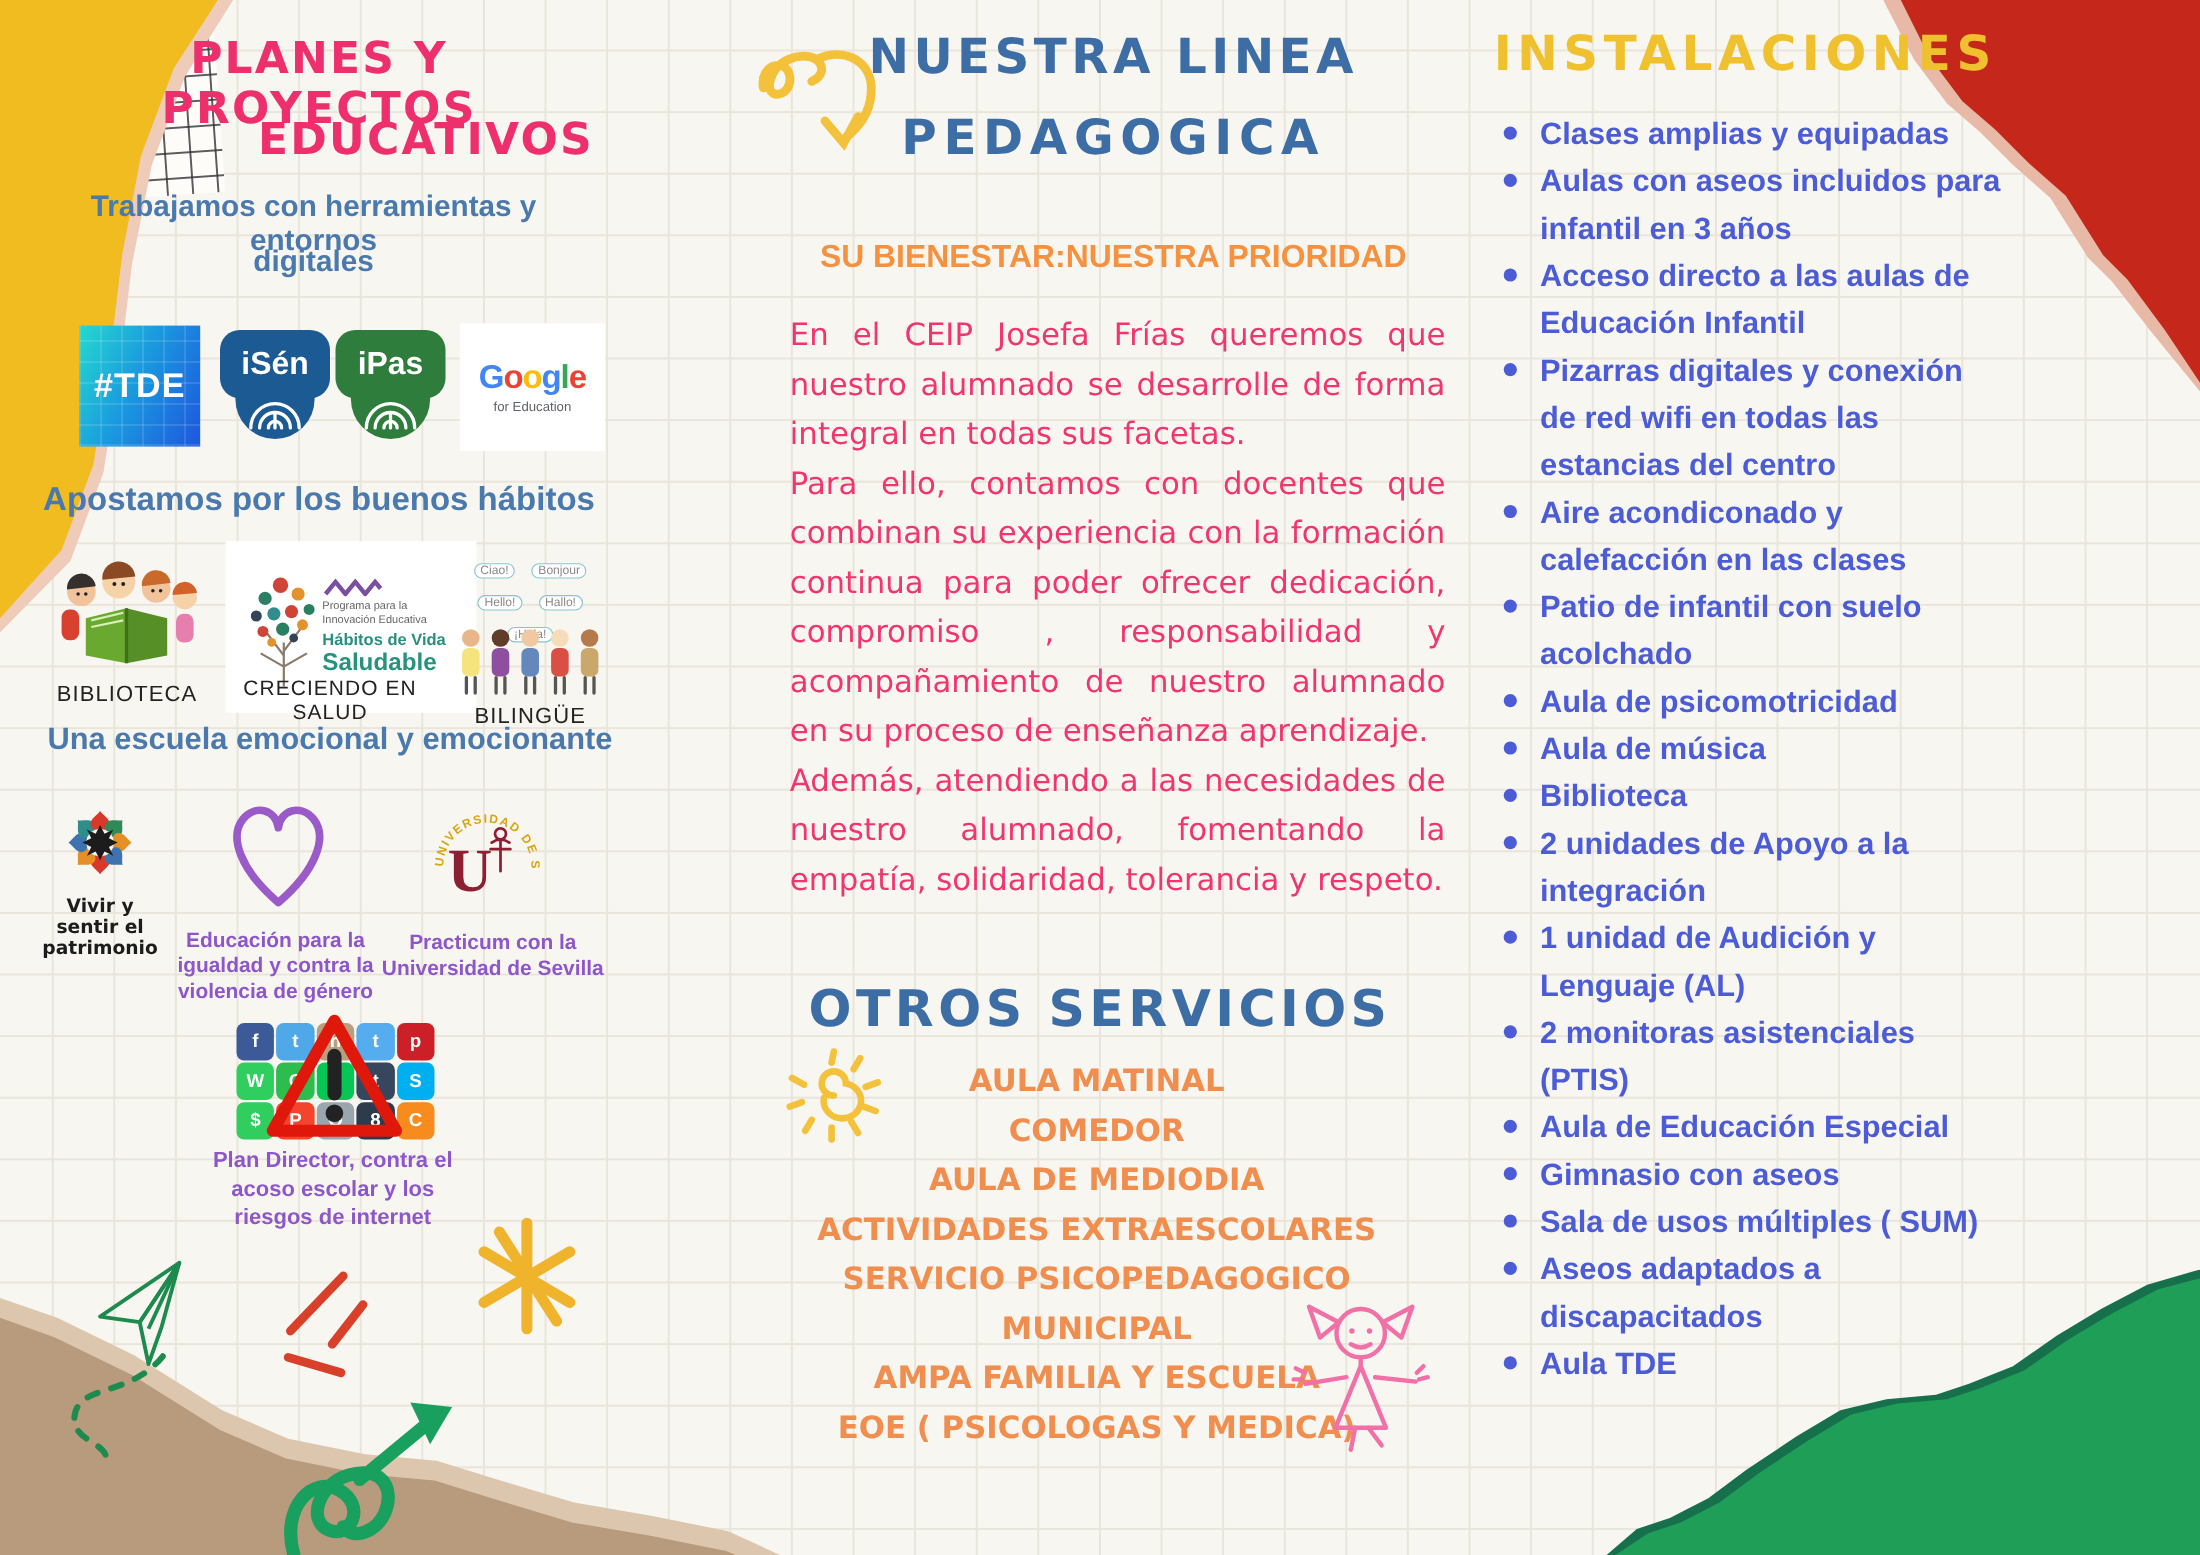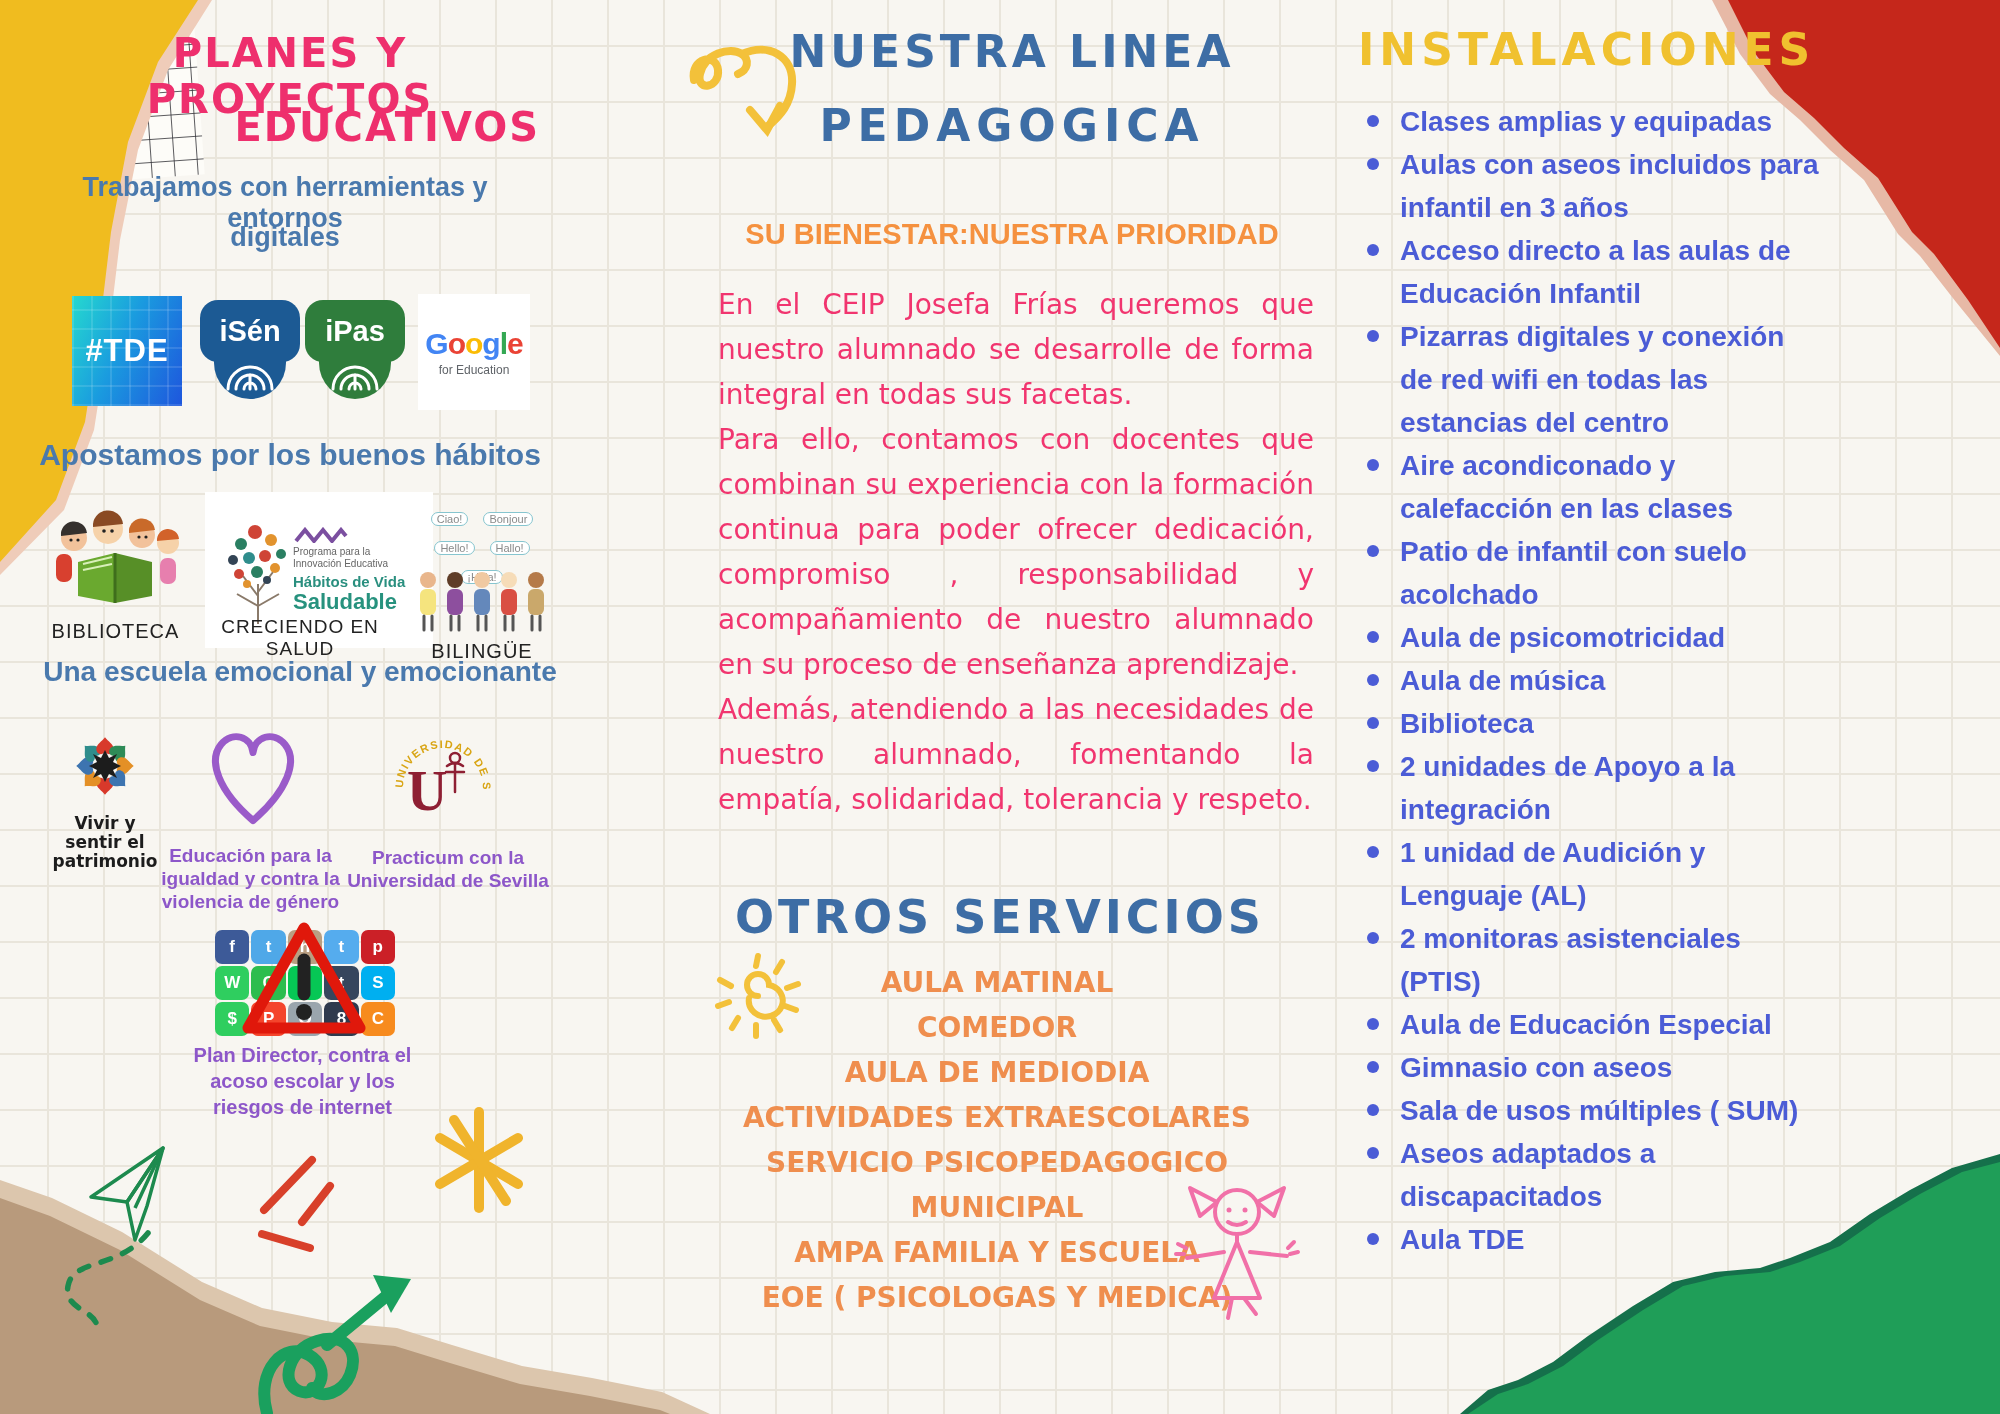--- a/index.html
+++ b/index.html
@@ -53,21 +53,21 @@
   
   .tde{left:72px;top:296px;width:110px;height:110px;display:flex;align-items:center;justify-content:center;
     color:#fff;font-weight:bold;font-size:31px;letter-spacing:1px;
     background:repeating-linear-gradient(0deg,rgba(255,255,255,.12) 0 2px,transparent 2px 19px),
                repeating-linear-gradient(90deg,rgba(255,255,255,.12) 0 2px,transparent 2px 19px),
                linear-gradient(115deg,#25d9cf,#1a9bdf 45%,#1e56dd);}
   .appbadge{width:100px;}
   .appsq{height:62px;border-radius:18px;display:flex;align-items:center;justify-content:center;color:#fff;font-weight:bold;font-size:29px;}
   .appshield{width:72px;height:38px;margin:-1px auto 0;border-radius:0 0 40px 40px;display:flex;align-items:flex-start;justify-content:center;}
   .blueapp{background:#1c5a94;} .greenapp{background:#2f7d3c;}
-  .gcard{left:418px;top:294px;width:112px;height:116px;background:#fff;display:flex;flex-direction:column;align-items:center;justify-content:center;}
+  .gcard{left:418px;top:294px;width:132px;height:116px;background:#fff;display:flex;flex-direction:column;align-items:center;justify-content:center;}
   .gword{font-weight:bold;font-size:30px;letter-spacing:-1px;}
   .gword span:nth-child(1){color:#4285F4;} .gword span:nth-child(2){color:#EA4335;}
   .gword span:nth-child(3){color:#FBBC05;} .gword span:nth-child(4){color:#4285F4;}
   .gword span:nth-child(5){color:#34A853;} .gword span:nth-child(6){color:#EA4335;}
   .gsub{color:#5f6368;font-size:12px;margin-top:2px;}
   
   .creccard{left:205px;top:492px;width:192px;height:120px;background:#fff;display:flex;align-items:center;padding:18px;}
   .crectxt{font-size:10px;color:#666;line-height:12px;}
   .crectxt .t1{font-size:15px;font-weight:bold;color:#2a8f7f;line-height:17px;margin-top:3px;}
   .crectxt .t2{font-size:22px;font-weight:bold;color:#27927e;line-height:24px;}
@@ -216,21 +216,21 @@
       </g>
       <g stroke="#555" stroke-width="3" stroke-linecap="round">
         <path d="M10,48 L10,62 M18,48 L18,62 M37,48 L37,62 M45,48 L45,62 M64,48 L64,62 M72,48 L72,62 M91,48 L91,62 M99,48 L99,62 M118,48 L118,62 M126,48 L126,62"></path>
       </g>
     </svg>
   </div>
   <div class="abs blkcap" style="left:412px;top:640px;width:140px;">BILINGÜE</div>
 
   <div class="abs steelhead ctr" style="left:20px;top:656px;width:560px;font-size:28px;">Una escuela emocional y emocionante</div>
 
-  <div class="abs" style="left:50px;top:722px;width:110px;">
+  <div class="abs" style="left:36px;top:722px;width:110px;">
     <svg width="110" height="88" viewBox="0 0 110 88">
       <defs>
           <path id="hrt" d="M0,4 C-5,-4 -14,0 -14,8 C-14,16 -5,20 0,27 C5,20 14,16 14,8 C14,0 5,-4 0,4 Z"></path>
         </defs>
       <g>
         <use href="#hrt" fill="#d8392b" transform="translate(55,44) rotate(0) translate(0,12) scale(.62)"></use>
         <use href="#hrt" fill="#e49026" transform="translate(55,44) rotate(45) translate(0,12) scale(.62)"></use>
         <use href="#hrt" fill="#3d74b0" transform="translate(55,44) rotate(90) translate(0,12) scale(.62)"></use>
         <use href="#hrt" fill="#2f8d8c" transform="translate(55,44) rotate(135) translate(0,12) scale(.62)"></use>
         <use href="#hrt" fill="#d8392b" transform="translate(55,44) rotate(180) translate(0,12) scale(.62)"></use>

